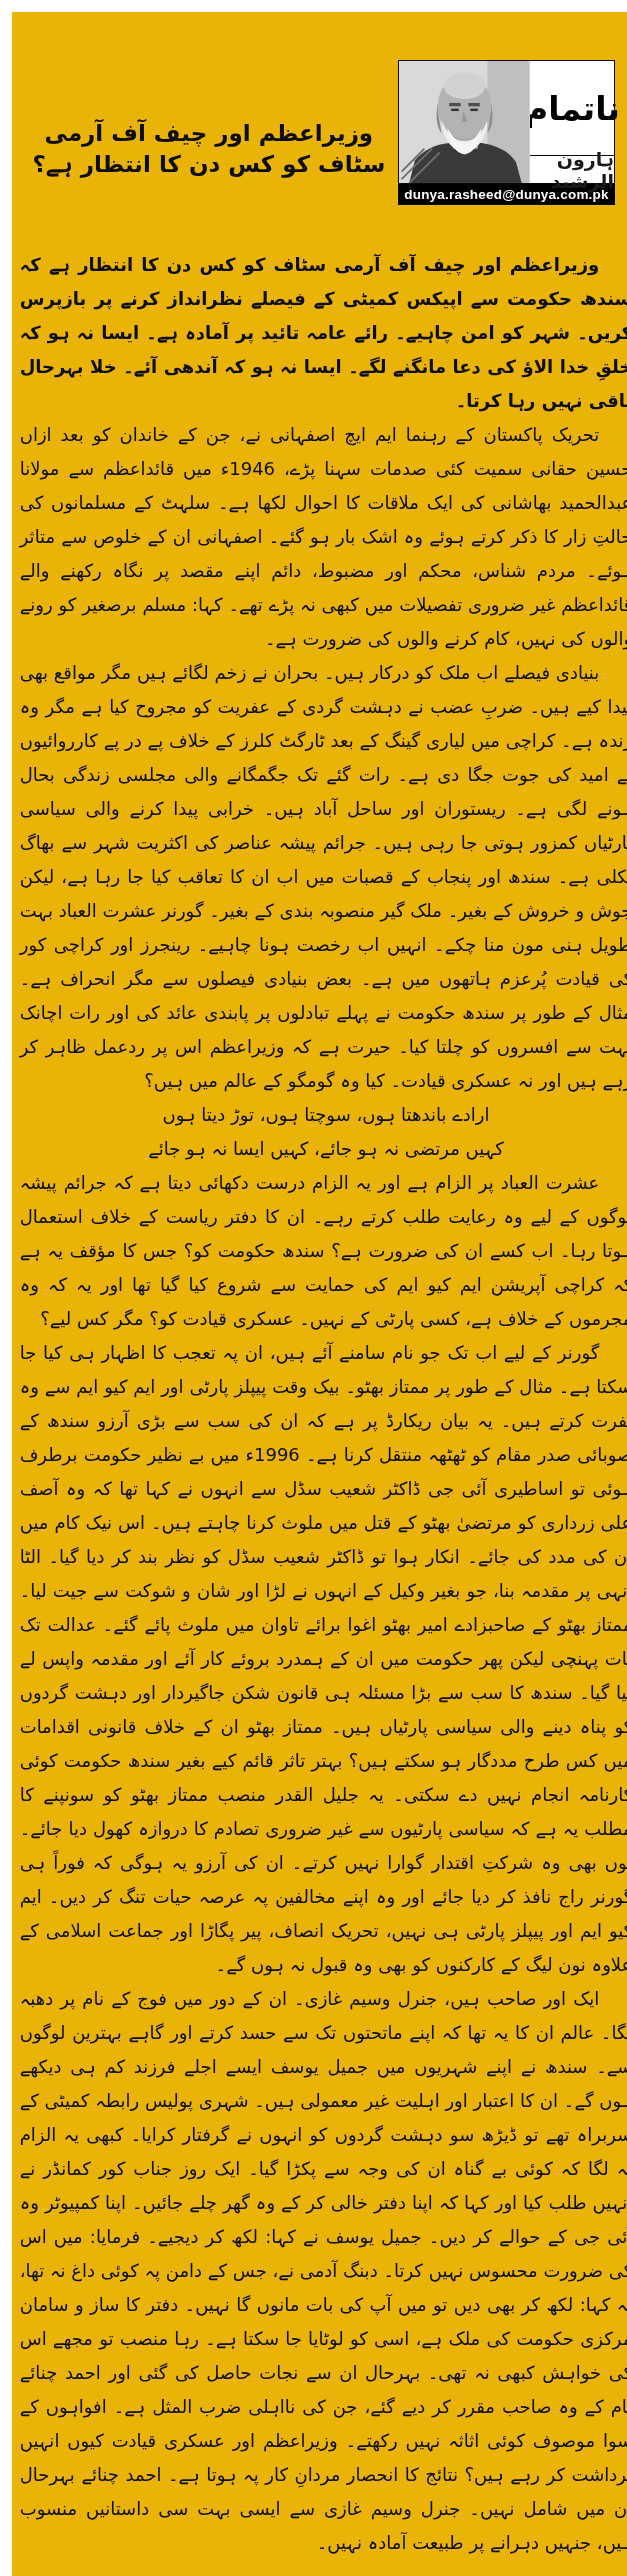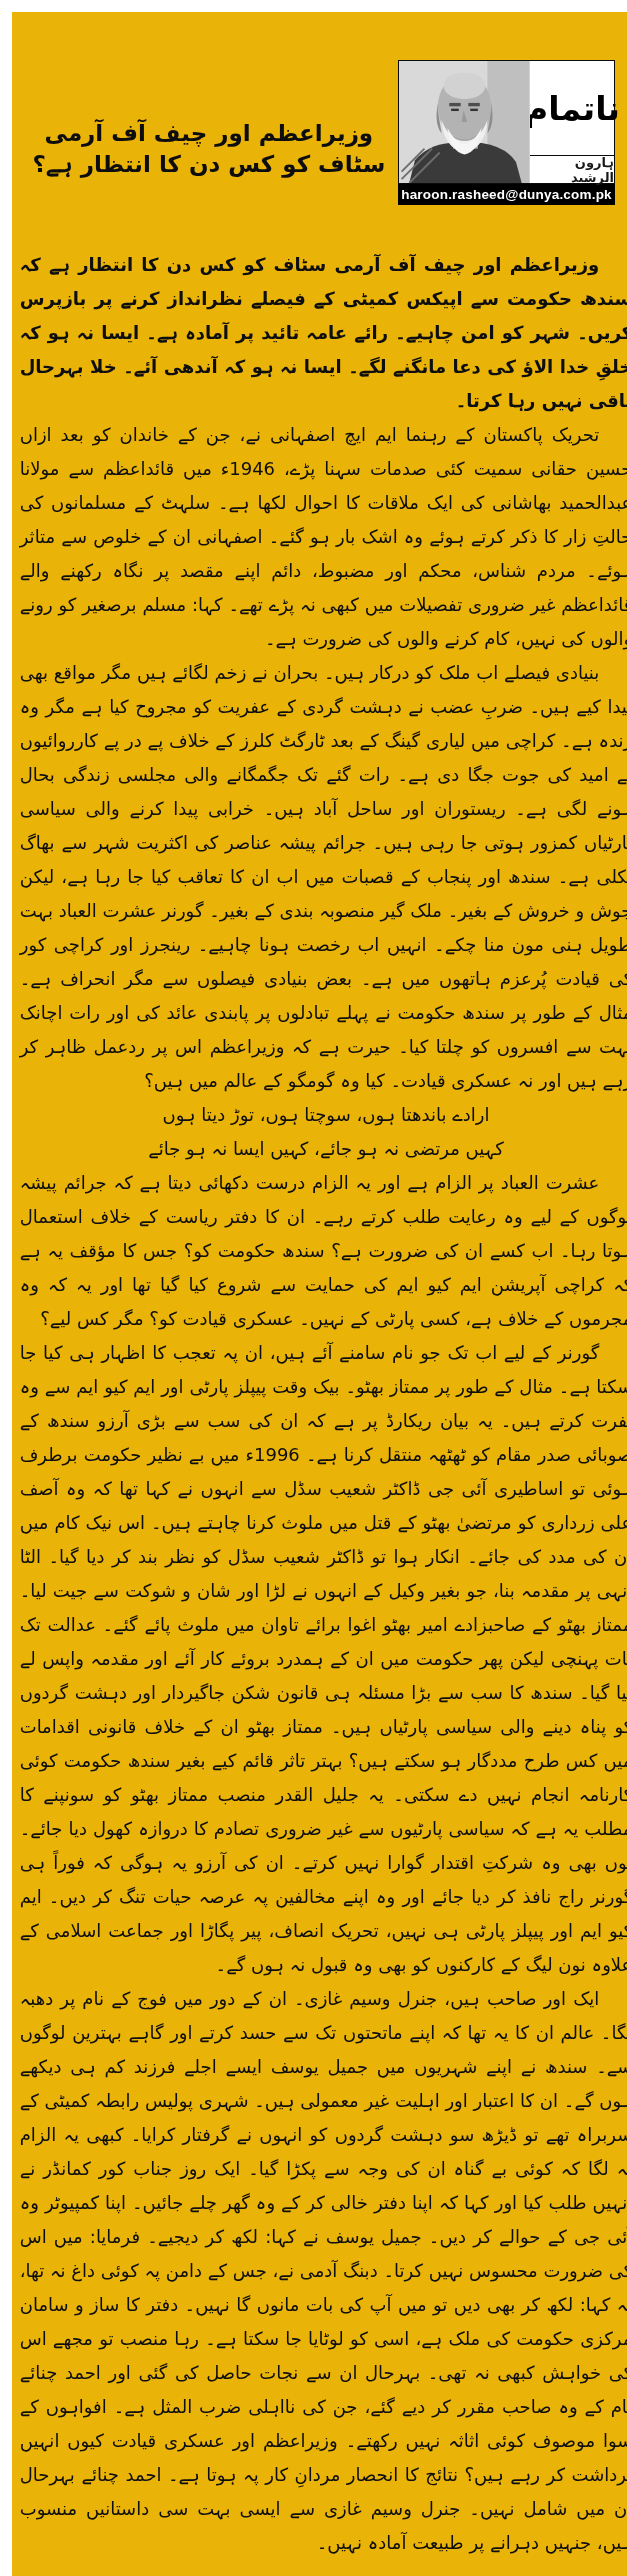--- a/index.html
+++ b/index.html
@@ -54,21 +54,21 @@
     font-weight:bold;
     letter-spacing:1px;
     border-bottom:1.9px solid #0a0a0a;
     color:#000000;
   }
   .m-name{
     height:27px;
     display:flex;
     align-items:center;
     justify-content:center;
-    font-size:13px;
+    font-size:19px;
     font-weight:bold;
     color:#1a1a1a;
   }
   .m-photo{
     width:131px;
     flex:0 0 131px;
     overflow:hidden;
     background:#dcdcdc;
   }
   .m-photo svg{display:block;width:100%;height:100%;}
@@ -147,21 +147,21 @@
           <path d="M50 70 Q68 104 86 70 Q82 96 68 98 Q54 96 50 70 Z" fill="#f5f5f5"></path>
 
           <g stroke="#6e6e6e" stroke-width="2">
             <line x1="2" y1="116" x2="26" y2="92"></line>
             <line x1="2" y1="124" x2="34" y2="92"></line>
             <line x1="10" y1="128" x2="42" y2="96"></line>
           </g>
         </svg>
       </div>
     </div>
-    <div class="email-bar">haroon.rasheed@dunya.com.pk</div>
+    <div class="email-bar">dunya.rasheed@dunya.com.pk</div>
   </div>
 
   <div class="article">
     <p class="bold">وزیراعظم اور چیف آف آرمی سٹاف کو کس دن کا انتظار ہے کہ سندھ حکومت سے اپیکس کمیٹی کے فیصلے نظرانداز کرنے پر بازپرس کریں۔ شہر کو امن چاہیے۔ رائے عامہ تائید پر آمادہ ہے۔ ایسا نہ ہو کہ خلقِ خدا الاؤ کی دعا مانگنے لگے۔ ایسا نہ ہو کہ آندھی آئے۔ خلا بہرحال باقی نہیں رہا کرتا۔</p>
     <p>تحریک پاکستان کے رہنما ایم ایچ اصفہانی نے، جن کے خاندان کو بعد ازاں حسین حقانی سمیت کئی صدمات سہنا پڑے، 1946ء میں قائداعظم سے مولانا عبدالحمید بھاشانی کی ایک ملاقات کا احوال لکھا ہے۔ سلہٹ کے مسلمانوں کی حالتِ زار کا ذکر کرتے ہوئے وہ اشک بار ہو گئے۔ اصفہانی ان کے خلوص سے متاثر ہوئے۔ مردم شناس، محکم اور مضبوط، دائم اپنے مقصد پر نگاہ رکھنے والے قائداعظم غیر ضروری تفصیلات میں کبھی نہ پڑے تھے۔ کہا: مسلم برصغیر کو رونے والوں کی نہیں، کام کرنے والوں کی ضرورت ہے۔</p>
     <p>بنیادی فیصلے اب ملک کو درکار ہیں۔ بحران نے زخم لگائے ہیں مگر مواقع بھی پیدا کیے ہیں۔ ضربِ عضب نے دہشت گردی کے عفریت کو مجروح کیا ہے مگر وہ زندہ ہے۔ کراچی میں لیاری گینگ کے بعد ٹارگٹ کلرز کے خلاف پے در پے کارروائیوں نے امید کی جوت جگا دی ہے۔ رات گئے تک جگمگانے والی مجلسی زندگی بحال ہونے لگی ہے۔ ریستوران اور ساحل آباد ہیں۔ خرابی پیدا کرنے والی سیاسی پارٹیاں کمزور ہوتی جا رہی ہیں۔ جرائم پیشہ عناصر کی اکثریت شہر سے بھاگ نکلی ہے۔ سندھ اور پنجاب کے قصبات میں اب ان کا تعاقب کیا جا رہا ہے، لیکن جوش و خروش کے بغیر۔ ملک گیر منصوبہ بندی کے بغیر۔ گورنر عشرت العباد بہت طویل ہنی مون منا چکے۔ انہیں اب رخصت ہونا چاہیے۔ رینجرز اور کراچی کور کی قیادت پُرعزم ہاتھوں میں ہے۔ بعض بنیادی فیصلوں سے مگر انحراف ہے۔ مثال کے طور پر سندھ حکومت نے پہلے تبادلوں پر پابندی عائد کی اور رات اچانک بہت سے افسروں کو چلتا کیا۔ حیرت ہے کہ وزیراعظم اس پر ردعمل ظاہر کر رہے ہیں اور نہ عسکری قیادت۔ کیا وہ گومگو کے عالم میں ہیں؟</p>
     <div class="verse">
       <div>ارادے باندھتا ہوں، سوچتا ہوں، توڑ دیتا ہوں</div>
       <div>کہیں مرتضی نہ ہو جائے، کہیں ایسا نہ ہو جائے</div>
     </div>

